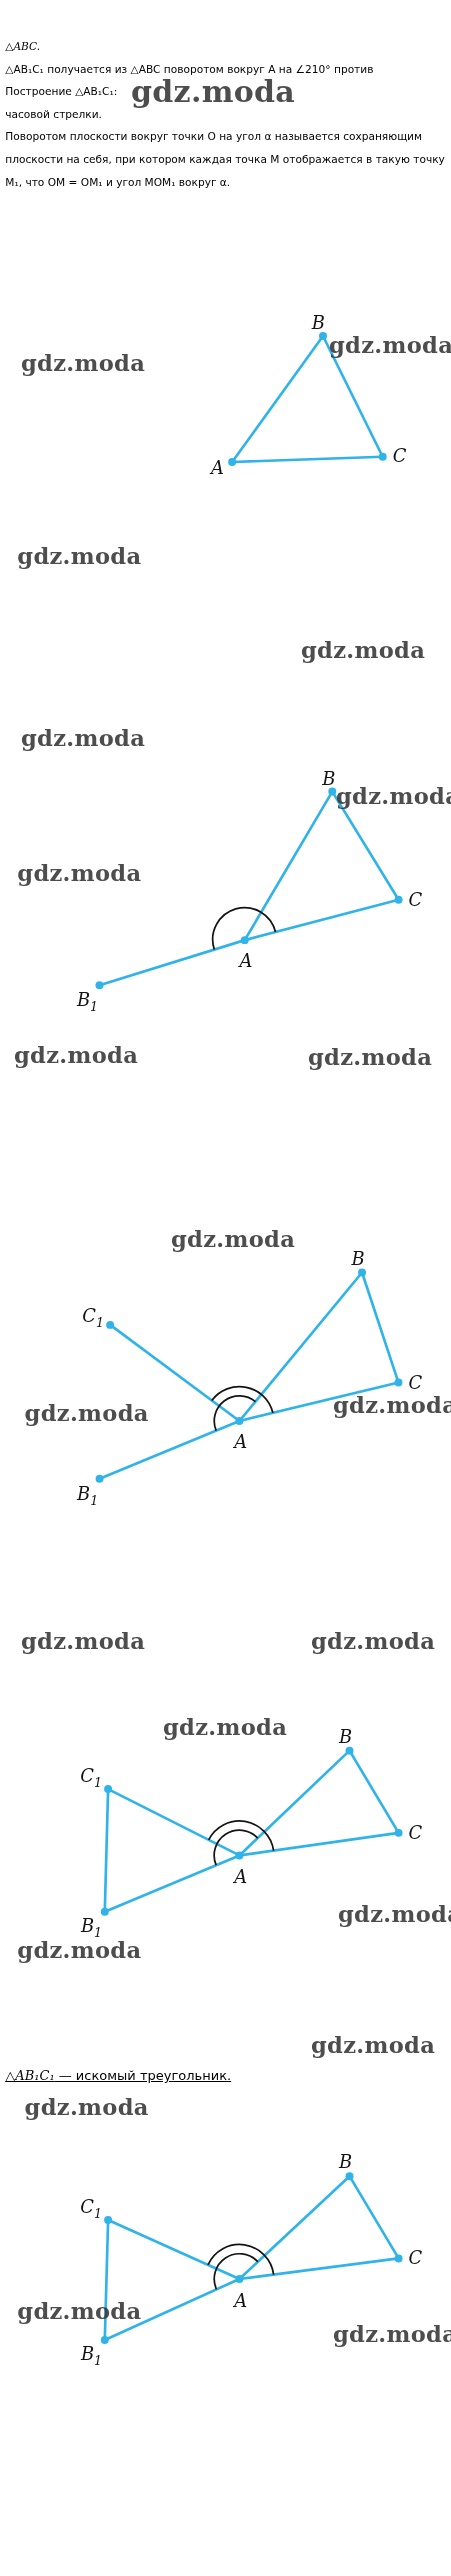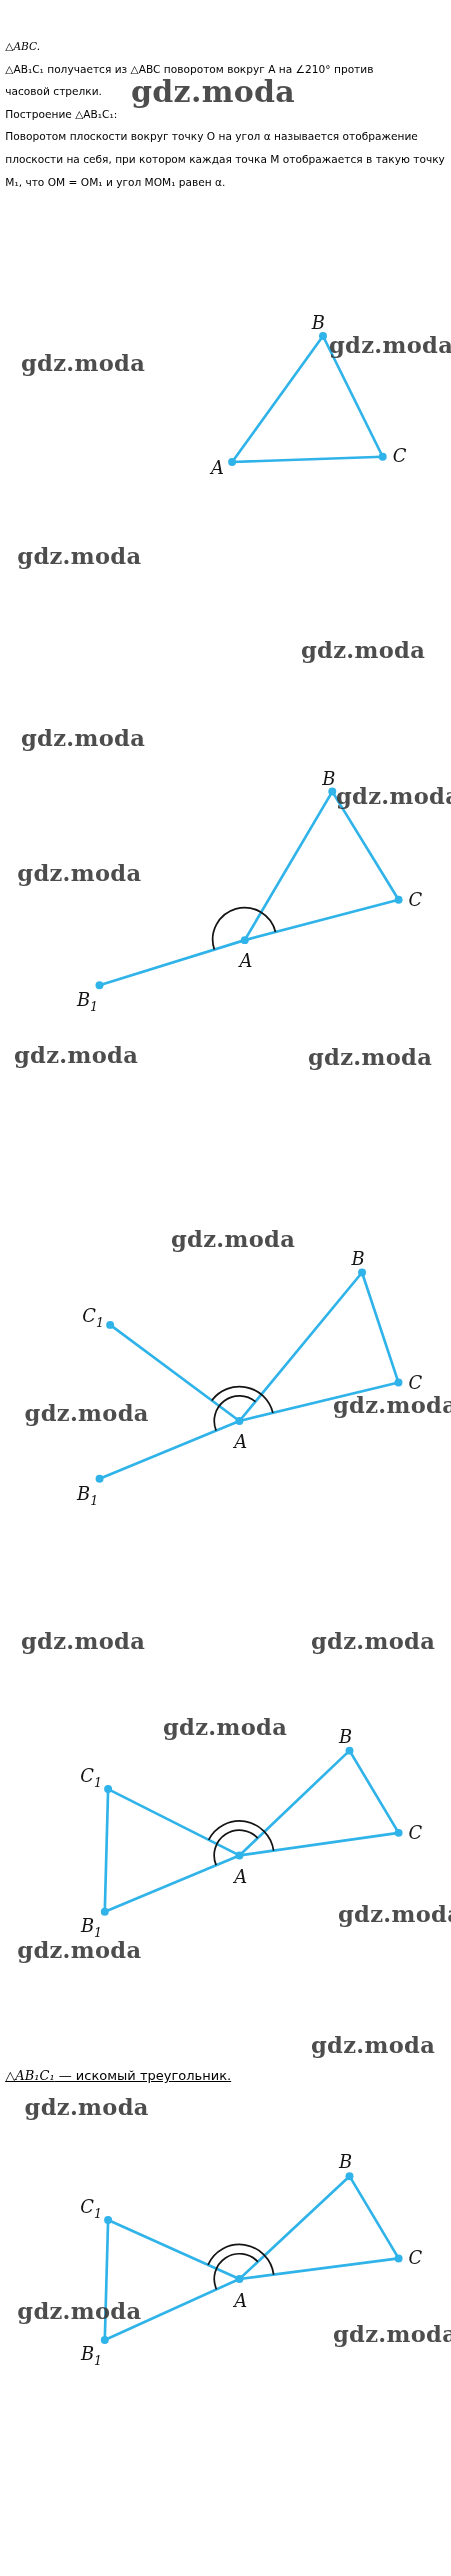--- a/index.html
+++ b/index.html
@@ -33,25 +33,25 @@
   .conclusion{position:absolute;top:2065px;left:5.3px;z-index:2;font-size:13px;line-height:22.6px;white-space:nowrap;color:#000;text-decoration:underline;}
 </style>
 </head>
 <body>
 
 <div class="page">
 
   <div class="solution-text">
     <div class="tline math">△ABC.</div>
     <div class="tline">△AB₁C₁ получается из △ABC поворотом вокруг A на ∠210° против</div>
+    <div class="tline">Построение △AB₁C₁:</div>
     <div class="tline">часовой стрелки.</div>
-    <div class="tline">Построение △AB₁C₁:</div>
-    <div class="tline">Поворотом плоскости вокруг точку O на угол α называется отображение</div>
+    <div class="tline">Поворотом плоскости вокруг точки O на угол α называется сохраняющим</div>
     <div class="tline">плоскости на себя, при котором каждая точка M отображается в такую точку</div>
-    <div class="tline">M₁, что OM = OM₁ и угол MOM₁ равен α.</div>
+    <div class="tline">M₁, что OM = OM₁ и угол MOM₁ вокруг α.</div>
   </div>
 
   <span class="wm wm-big" style="left:131px;top:74px">gdz.moda</span>
   <span class="wm" style="left:21px;top:350px">gdz.moda</span>
   <span class="wm" style="left:329px;top:332px">gdz.moda</span>
   <span class="wm" style="left:17.3px;top:543px">gdz.moda</span>
   <span class="wm" style="left:301px;top:637px">gdz.moda</span>
   <span class="wm" style="left:21px;top:725px">gdz.moda</span>
   <span class="wm" style="left:336px;top:783px">gdz.moda</span>
   <span class="wm" style="left:17.3px;top:860px">gdz.moda</span>

